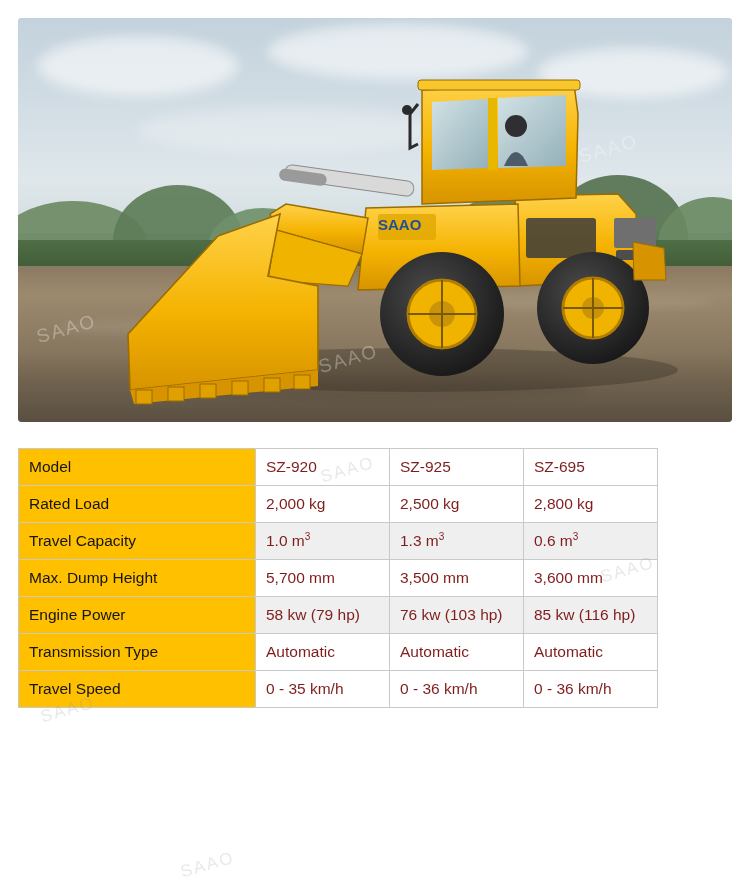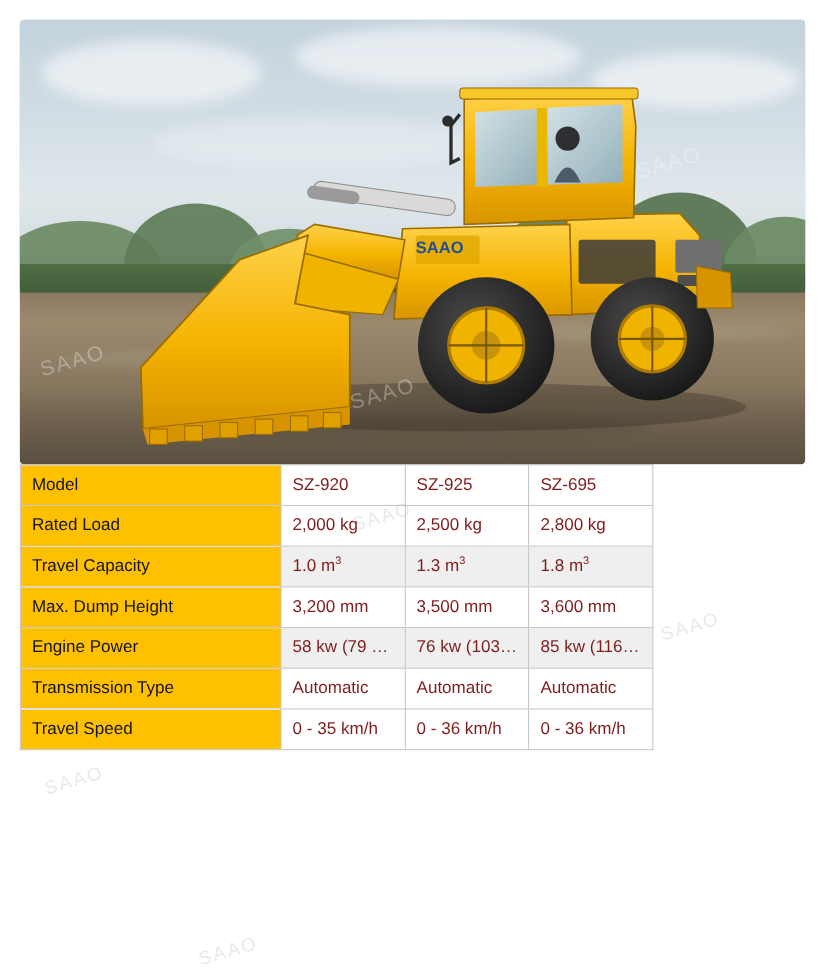--- a/index.html
+++ b/index.html
@@ -111,21 +111,22 @@
     font-family: "Liberation Sans", sans-serif;
     transform: rotate(-16deg);
     user-select: none;
   }
   .wm1 { left: 18px;  top: 300px; }
   .wm2 { left: 300px; top: 330px; }
   .wm3 { left: 560px; top: 120px; }
 
   
   .spec-table {
-    width: 576px;
+    margin-top: 26px;
+    width: 640px;
     border-collapse: collapse;
     table-layout: fixed;
     font-size: 15.5px;
   }
   .spec-table td {
     border: 1px solid #c9c9c9;
     height: 36px;
     padding: 0 10px;
     vertical-align: middle;
     white-space: nowrap;
@@ -287,25 +288,25 @@
       <tr>
         <td class="label">Rated Load</td>
         <td class="value">2,000 kg</td>
         <td class="value">2,500 kg</td>
         <td class="value">2,800 kg</td>
       </tr>
       <tr class="alt">
         <td class="label">Travel Capacity</td>
         <td class="value"><span>1.0 m</span><span class="sup">3</span></td>
         <td class="value"><span>1.3 m</span><span class="sup">3</span></td>
-        <td class="value"><span>1.8 m</span><span class="sup">3</span></td>
+        <td class="value"><span>0.6 m</span><span class="sup">3</span></td>
       </tr>
       <tr>
         <td class="label">Max. Dump Height</td>
-        <td class="value">3,200 mm</td>
+        <td class="value">5,700 mm</td>
         <td class="value">3,500 mm</td>
         <td class="value">3,600 mm</td>
       </tr>
       <tr class="alt">
         <td class="label">Engine Power</td>
         <td class="value">58 kw (79 hp)</td>
         <td class="value">76 kw (103 hp)</td>
         <td class="value">85 kw (116 hp)</td>
       </tr>
       <tr>

